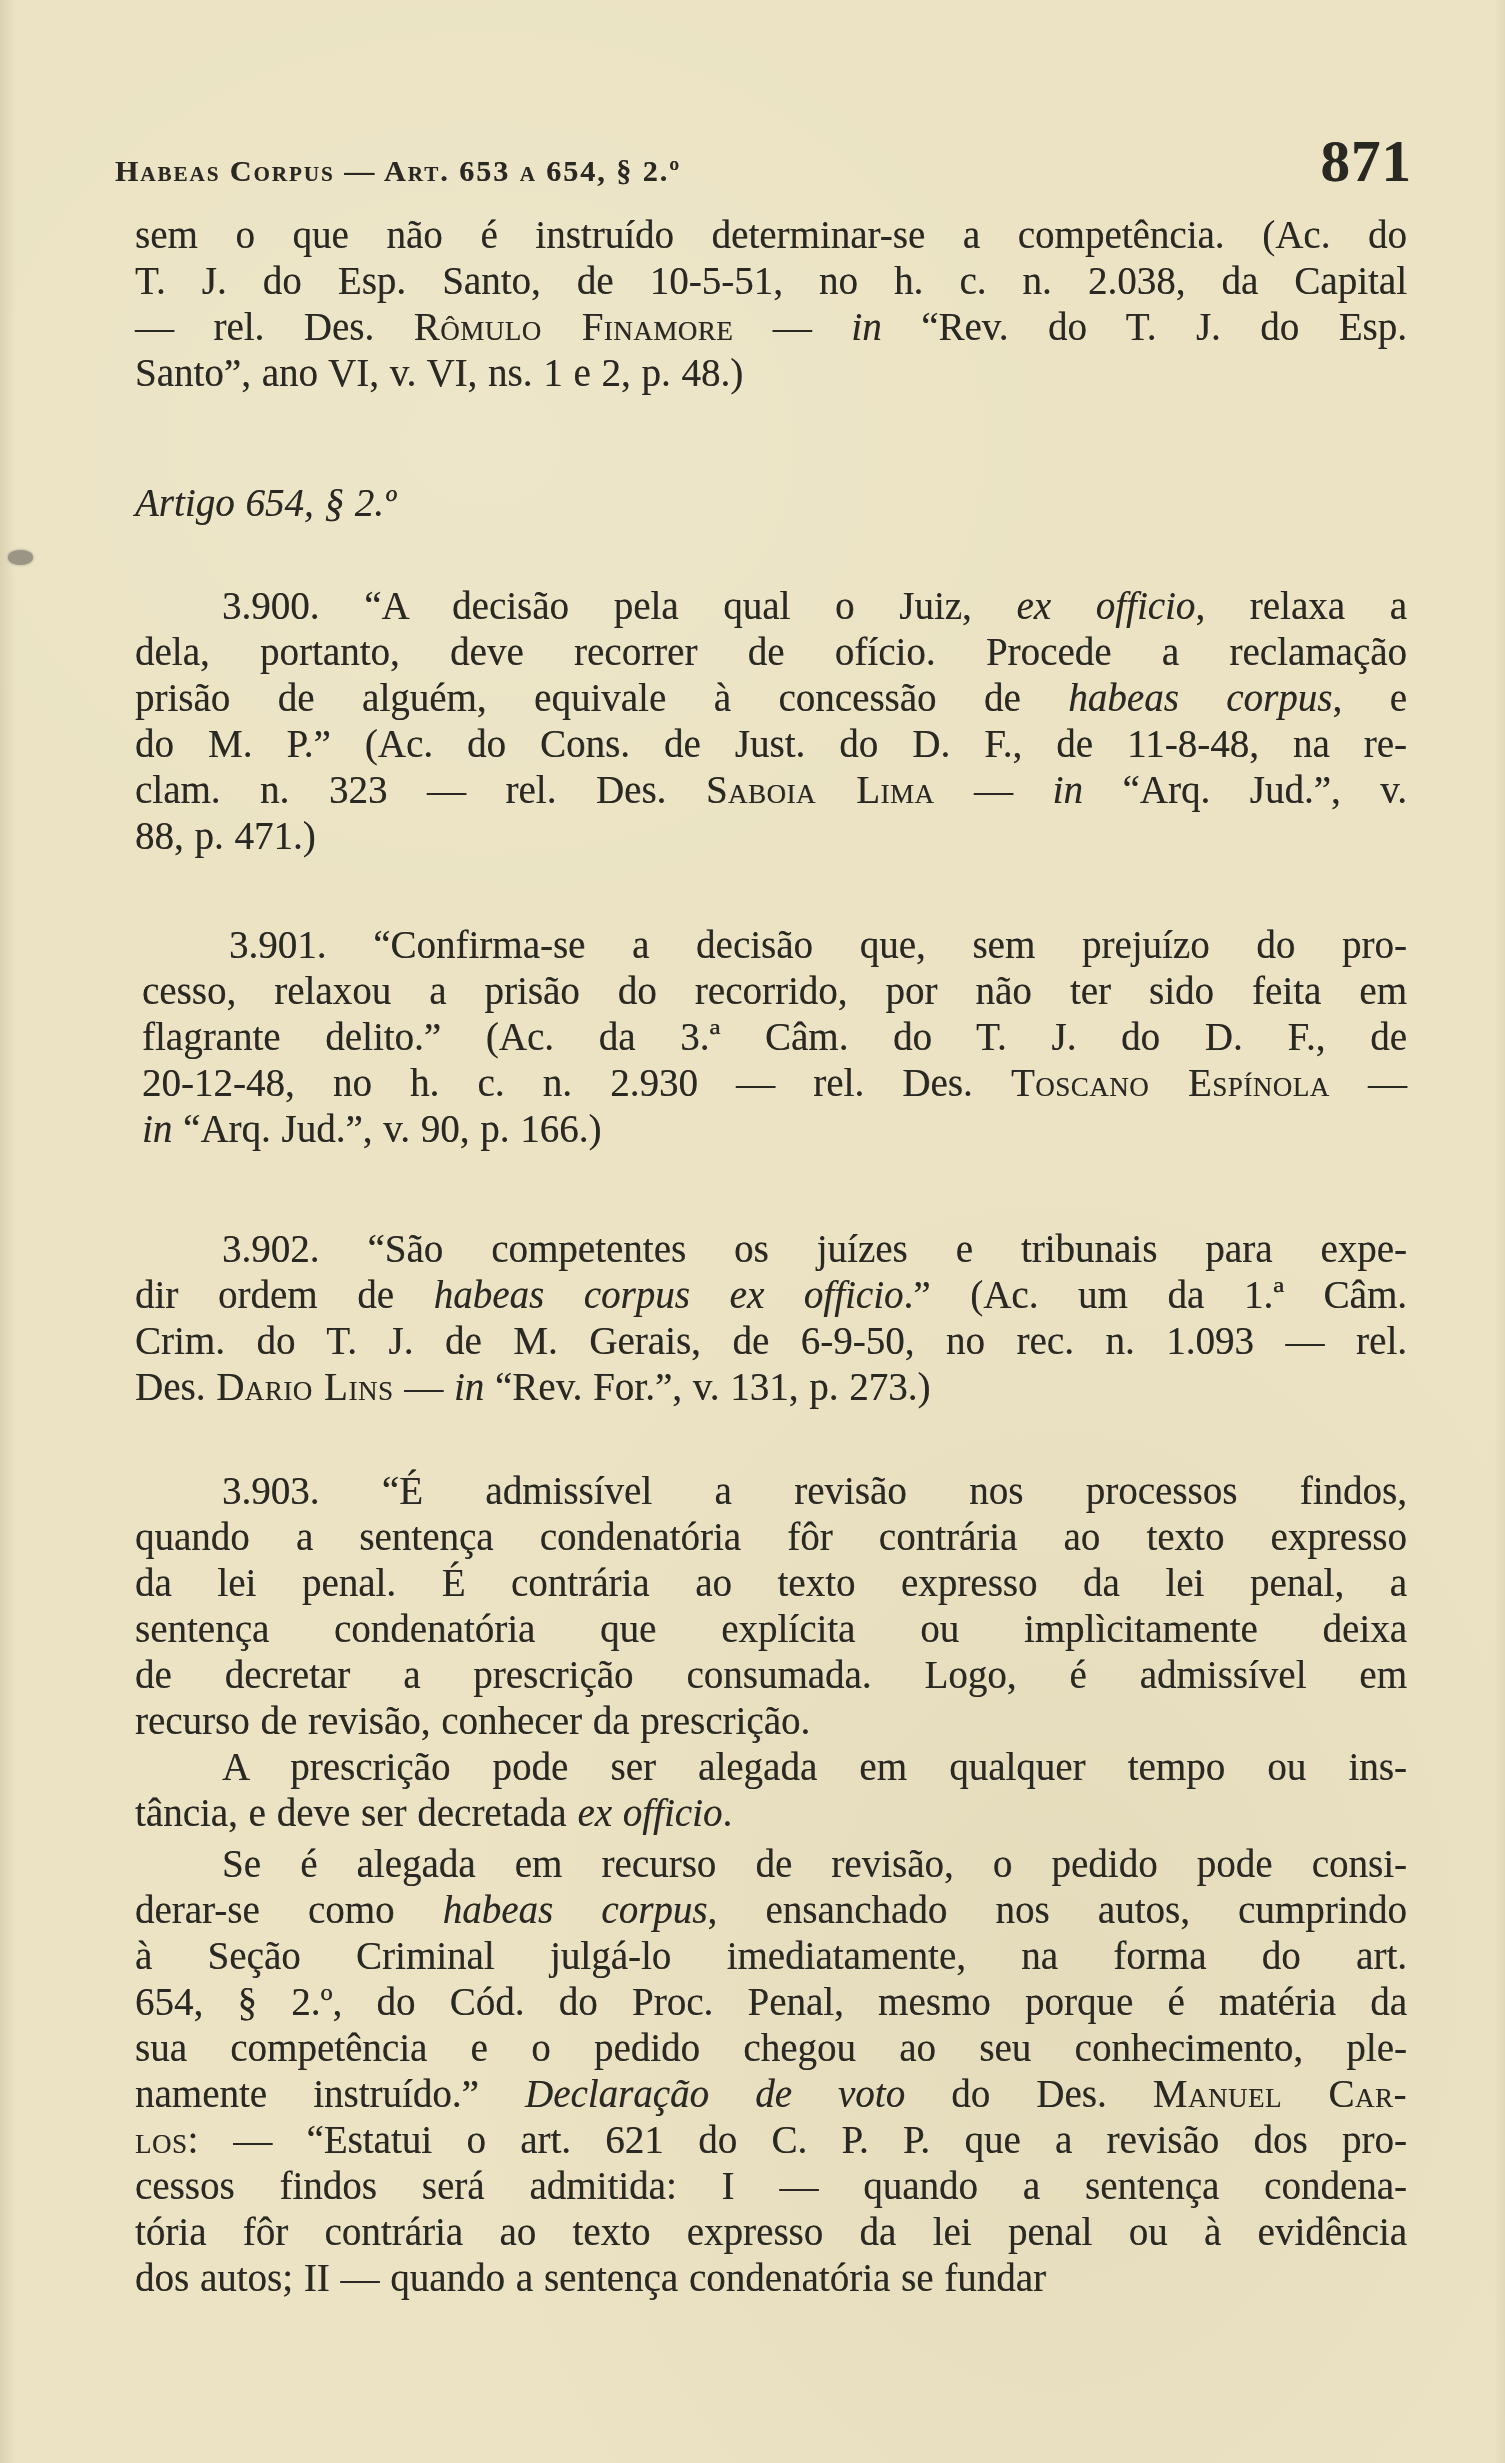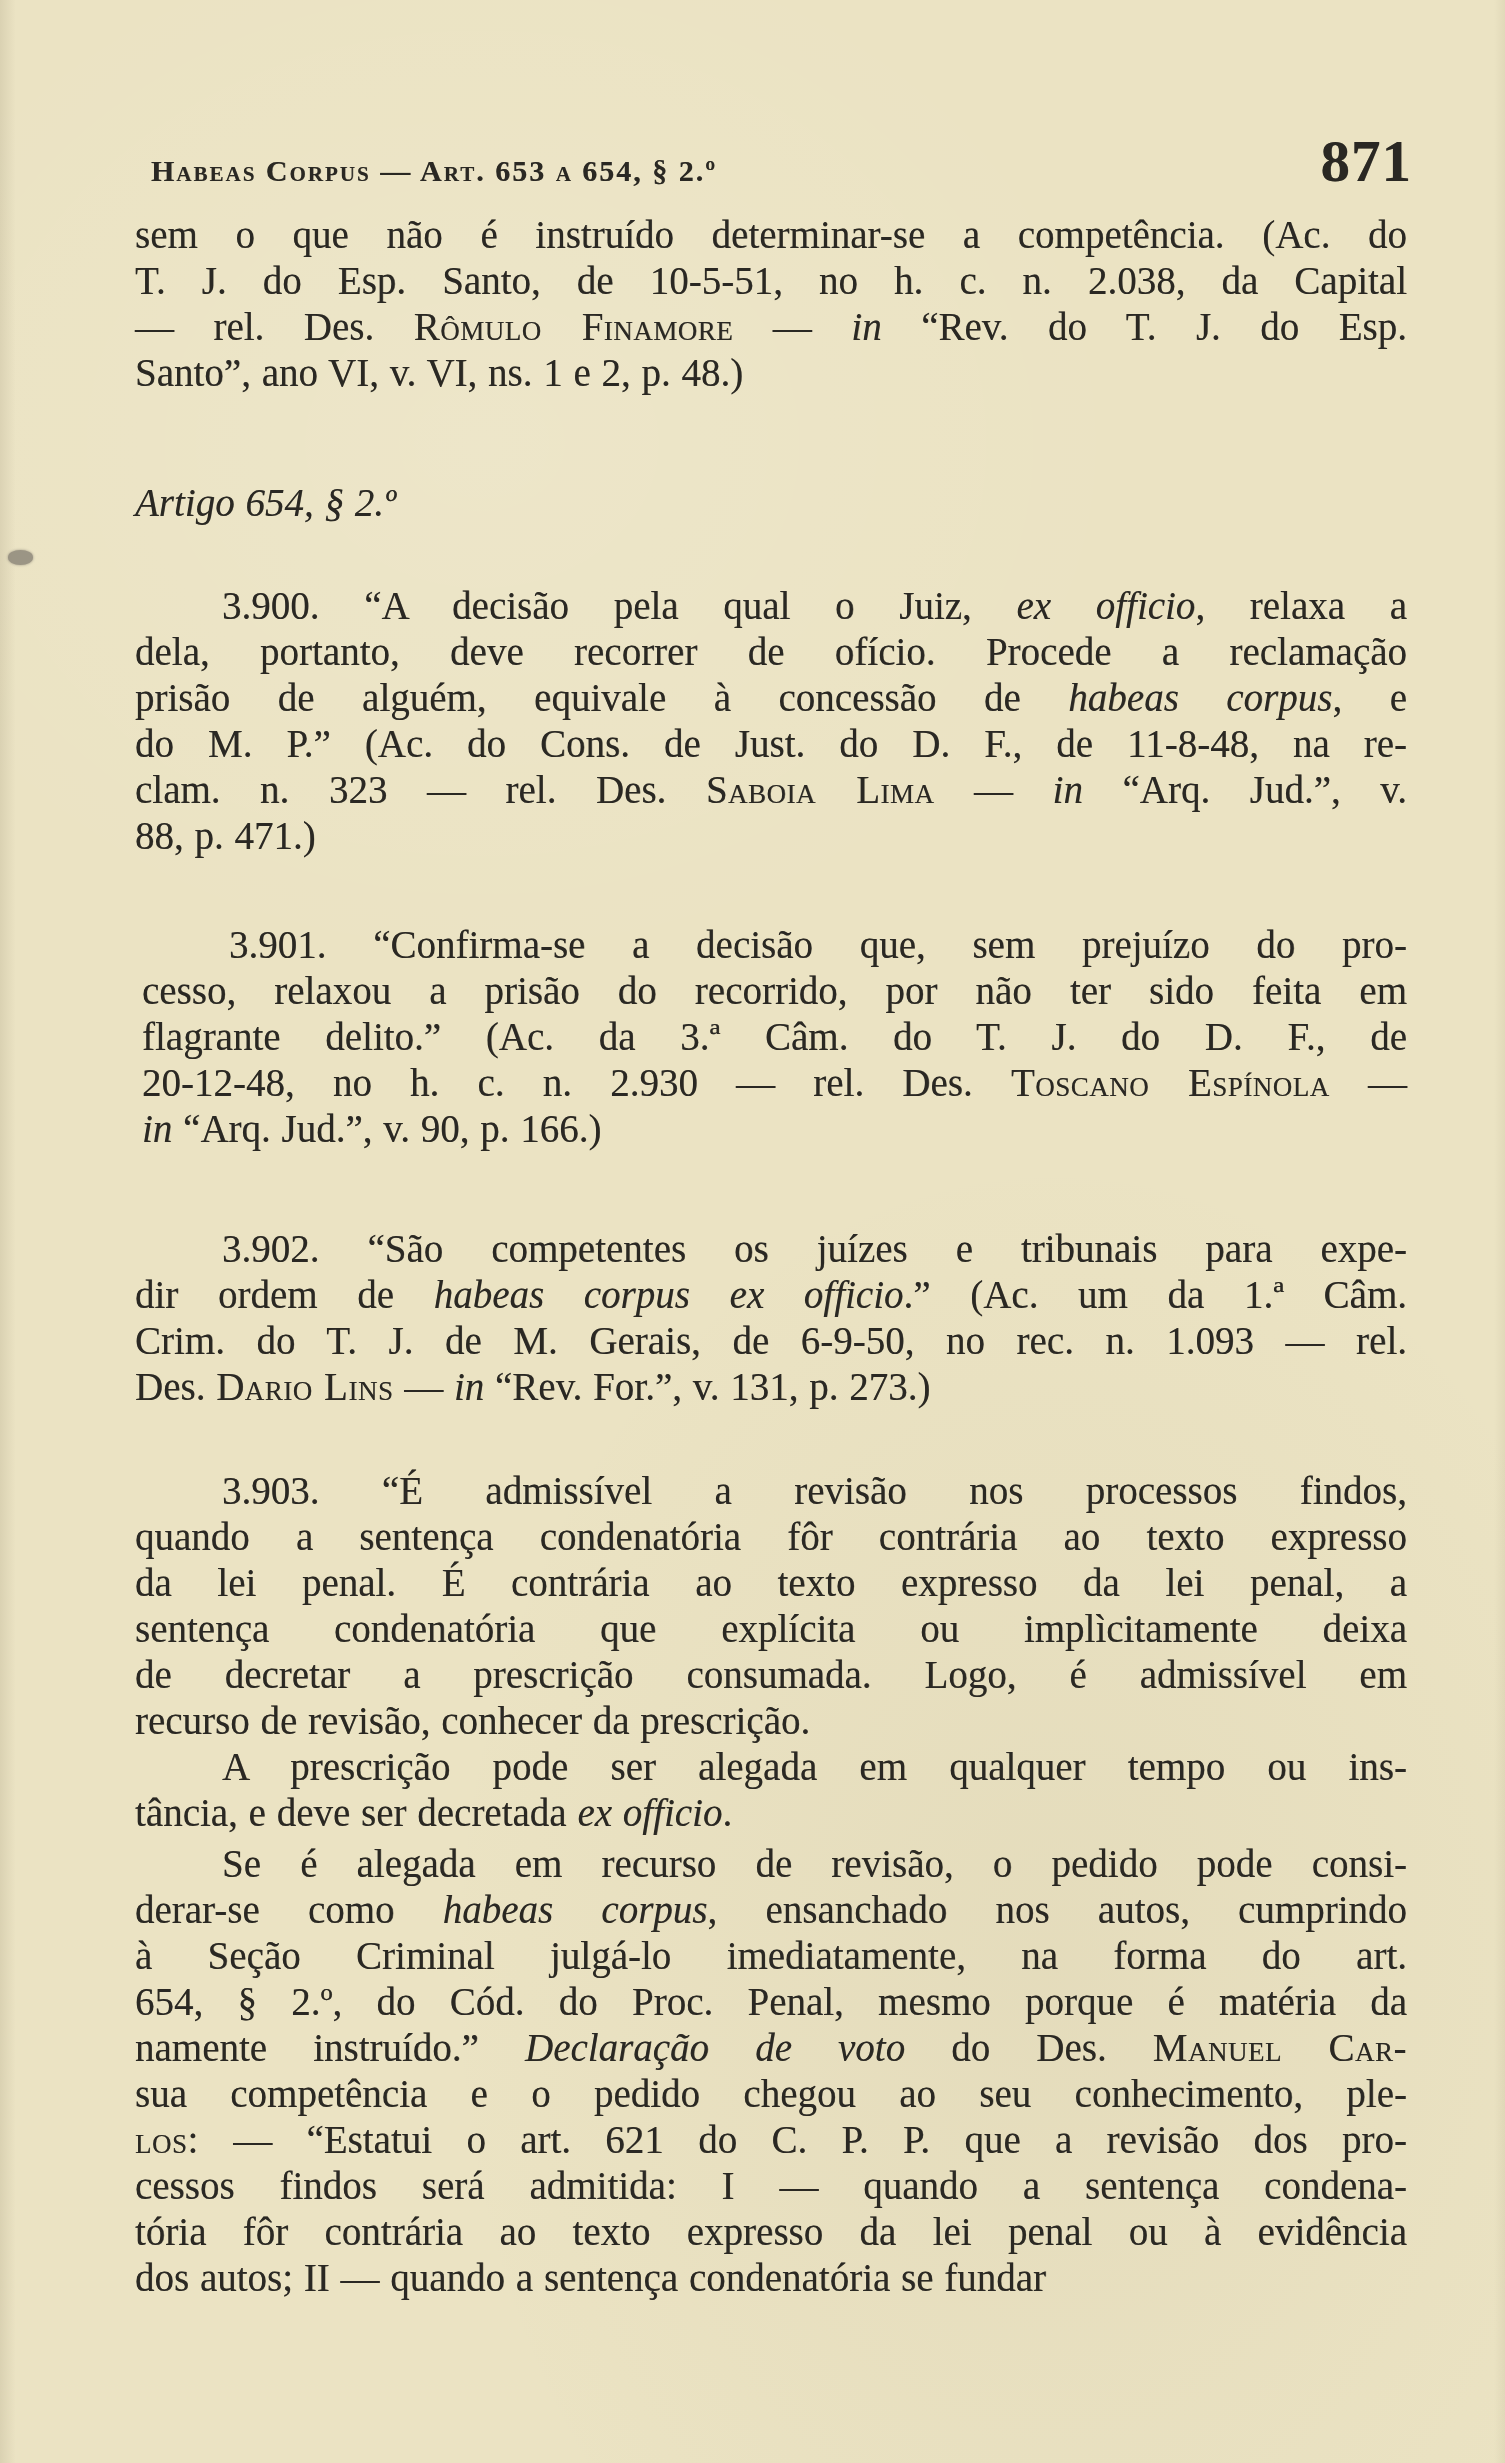--- a/index.html
+++ b/index.html
@@ -21,21 +21,20 @@
   }
   .running-header {
     position:absolute; top:127px; left:115px; right:94px;
     display:flex; justify-content:space-between; align-items:baseline;
     text-shadow:0.3px 0.3px 0.6px rgba(40,38,30,0.5);
   }
   .rh-title {
     font-variant:small-caps;
     font-size:30px; letter-spacing:2px; font-weight:600;
     white-space:nowrap;
-    margin-left:36px;
   }
   .rh-num { font-size:59px; font-weight:600; letter-spacing:1px; }
   .body-text {
     position:absolute; top:212px; left:135px; width:1272px;
     text-shadow:0.3px 0.3px 0.6px rgba(40,38,30,0.5);
   }
   .para { margin:0; }
   .line {
     font-size:39px; line-height:46px;
     text-align:justify; text-align-last:justify;
@@ -102,22 +101,22 @@
       </div>
       <div class="para">
         <div class="line indent"><span class="s-r">A prescrição pode ser alegada em qualquer tempo ou ins-</span></div>
         <div class="line last"><span class="s-r">tância, e deve ser decretada </span><span class="s-i">ex officio</span><span class="s-r">.</span></div>
       </div>
       <div class="para" style="margin-top: 4.9px;">
         <div class="line indent"><span class="s-r">Se é alegada em recurso de revisão, o pedido pode consi-</span></div>
         <div class="line"><span class="s-r">derar-se como </span><span class="s-i">habeas corpus</span><span class="s-r">, ensanchado nos autos, cumprindo</span></div>
         <div class="line"><span class="s-r">à Seção Criminal julgá-lo imediatamente, na forma do art.</span></div>
         <div class="line"><span class="s-r">654, § 2.º, do Cód. do Proc. Penal, mesmo porque é matéria da</span></div>
+        <div class="line"><span class="s-r">sua competência e o pedido chegou ao seu conhecimento, ple-</span></div>
         <div class="line"><span class="s-r">namente instruído.” </span><span class="s-i">Declaração de voto</span><span class="s-r"> do Des. </span><span class="s-sc">Manuel Car-</span></div>
-        <div class="line"><span class="s-r">sua competência e o pedido chegou ao seu conhecimento, ple-</span></div>
         <div class="line"><span class="s-sc">los:</span><span class="s-r"> — “Estatui o art. 621 do C. P. P. que a revisão dos pro-</span></div>
         <div class="line"><span class="s-r">cessos findos será admitida: I — quando a sentença condena-</span></div>
         <div class="line"><span class="s-r">tória fôr contrária ao texto expresso da lei penal ou à evidência</span></div>
         <div class="line last"><span class="s-r">dos autos; II — quando a sentença condenatória se fundar</span></div>
       </div>
     </div>
   <div class="smudge"></div>
 </div>
 
 

